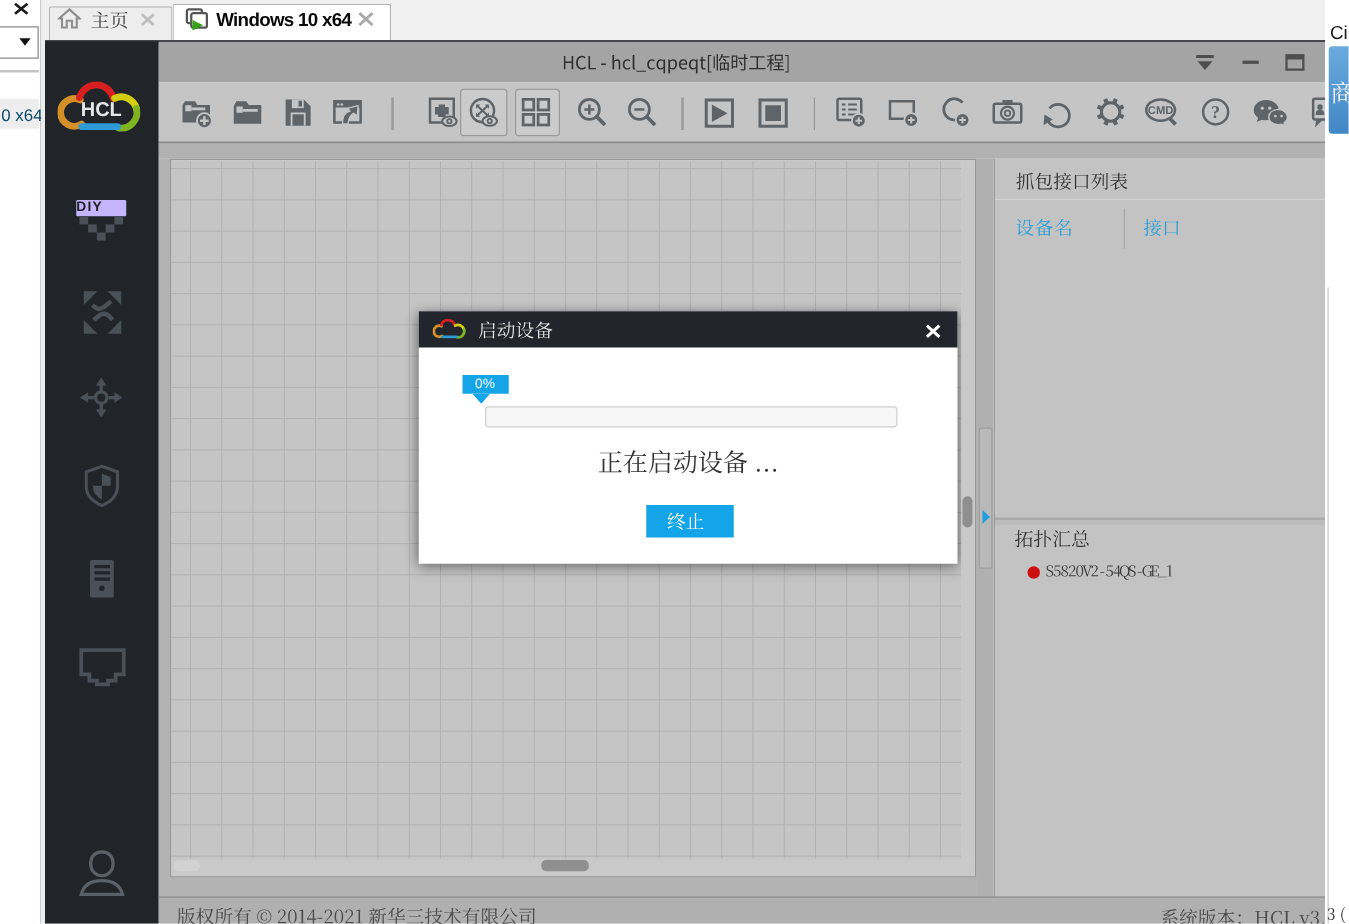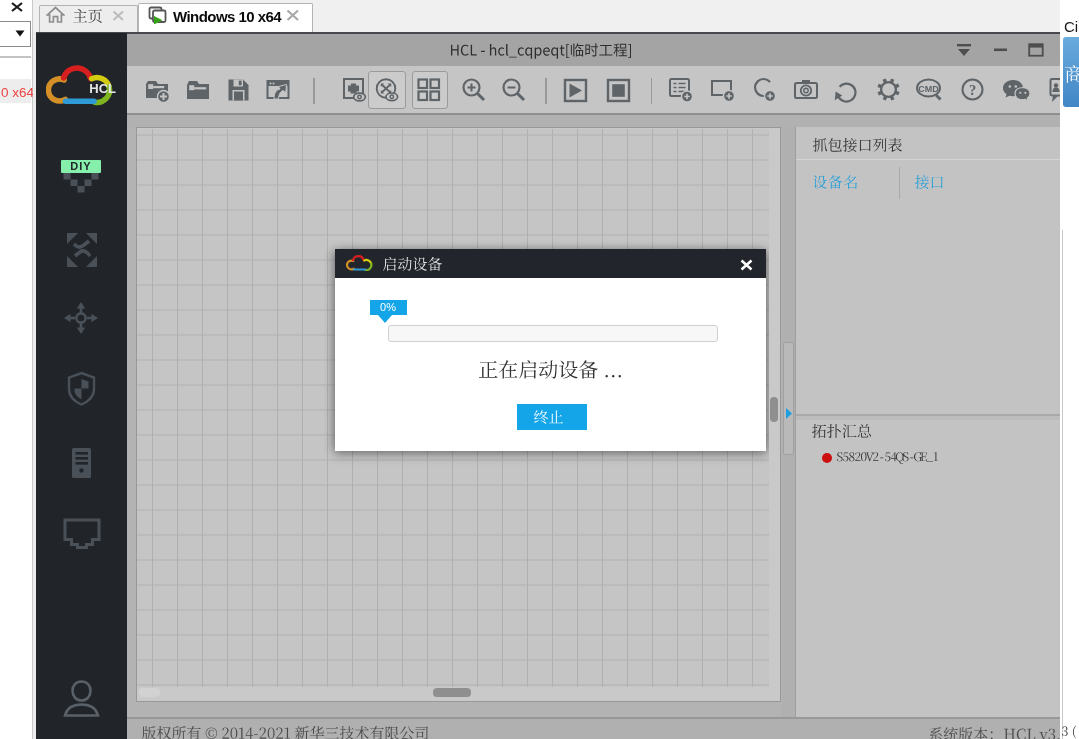--- a/index.html
+++ b/index.html
@@ -9,21 +9,21 @@
 <div style="position:absolute;left:0;top:0;width:33px;height:739px;background:#fff;border-right:1.5px solid #c9c9c9"></div>
 <svg style="position:absolute;left:11px;top:2px" width="12" height="10" viewBox="0 0 12 10">
       <path d="M1,1 L11,9 M11,1 L1,9" stroke="#1a1a1a" stroke-width="2.2"></path>
     </svg>
 <div style="position:absolute;left:-6px;top:21px;width:37px;height:26px;background:#fff;border:1px solid #8a8a8a"></div>
 <svg style="position:absolute;left:15px;top:30px" width="10" height="7" viewBox="0 0 10 7">
       <path d="M0.5,0.5 L9.5,0.5 L5,6.5 Z" fill="#111"></path>
     </svg>
 <div style="position:absolute;left:0;top:56px;width:31px;height:1.5px;background:#c4c4c4"></div>
 <div style="position:absolute;left:0;top:79px;width:31px;height:24px;background:#ededed"></div>
-<div class="abs" style="left:1px;top:85px;font-size:13.5px;color:#ef4444">0 x64</div>
+<div class="abs" style="left:1px;top:85px;font-size:13.5px;color:#0c4a6e">0 x64</div>
 <div style="position:absolute;left:33px;top:32px;width:3px;height:707px;background:#ececec"></div>
 <div style="position:absolute;left:33px;top:0;width:1027px;height:32px;background:#f0f0f0"></div>
 <div style="position:absolute;left:38.5px;top:4.5px;width:99px;height:27.5px;background:#ededed;border:1px solid #b3b3b3;border-bottom:none;border-radius:2px 2px 0 0"></div>
 <svg style="position:absolute;left:46px;top:6px" width="19" height="18" viewBox="0 0 19 18">
       <path d="M9.5,1.5 L17.6,8.8 L15.4,8.8 L15.4,16 L11.6,16 L11.6,10.6 L7.4,10.6 L7.4,16 L3.6,16 L3.6,8.8 L1.4,8.8 Z" fill="none" stroke="#8e8e8e" stroke-width="1.7"></path>
     </svg>
 <svg style="position:absolute;left:73px;top:9px" width="29" height="14" viewBox="0.6 -12.6 28.6 13.8">
       <path fill="#3d3d3d" d="M1.6 -9.1H11.5L12.3 -10.0Q12.3 -10.0 12.4 -9.9Q12.6 -9.8 12.8 -9.6Q13.0 -9.5 13.3 -9.3Q13.5 -9.1 13.7 -8.9Q13.7 -8.6 13.3 -8.6H1.8ZM2.3 -4.8H10.9L11.7 -5.7Q11.7 -5.7 11.8 -5.6Q12.0 -5.5 12.2 -5.3Q12.4 -5.1 12.6 -4.9Q12.9 -4.7 13.1 -4.6Q13.0 -4.5 12.9 -4.4Q12.8 -4.3 12.7 -4.3H2.4ZM0.6 0.1H12.2L13.0 -0.9Q13.0 -0.9 13.1 -0.8Q13.3 -0.7 13.5 -0.5Q13.7 -0.3 14.0 -0.1Q14.2 0.1 14.4 0.3Q14.4 0.5 14.0 0.5H0.8ZM7.0 -9.1H8.0V0.3H7.0ZM5.3 -12.6Q6.4 -12.3 7.1 -12.0Q7.8 -11.7 8.2 -11.3Q8.6 -10.9 8.7 -10.6Q8.9 -10.3 8.8 -10.0Q8.7 -9.8 8.5 -9.7Q8.3 -9.6 8.0 -9.7Q7.8 -10.2 7.3 -10.7Q6.8 -11.2 6.2 -11.7Q5.7 -12.1 5.1 -12.4Z M23.5 -7.1Q23.5 -7.0 23.4 -6.9Q23.3 -6.8 23.0 -6.7Q23.0 -5.7 22.9 -4.8Q22.9 -4.0 22.7 -3.2Q22.5 -2.4 22.1 -1.8Q21.6 -1.1 20.8 -0.6Q20.0 -0.0 18.8 0.4Q17.6 0.9 15.8 1.2L15.6 1.0Q17.6 0.5 18.8 -0.1Q20.0 -0.7 20.7 -1.4Q21.3 -2.1 21.6 -3.0Q21.9 -3.9 21.9 -5.0Q22.0 -6.0 22.0 -7.3ZM23.0 -2.3Q24.6 -2.0 25.7 -1.6Q26.8 -1.2 27.5 -0.7Q28.1 -0.3 28.5 0.0Q28.8 0.4 28.8 0.7Q28.9 1.0 28.7 1.1Q28.5 1.2 28.1 1.1Q27.7 0.8 27.1 0.3Q26.5 -0.1 25.7 -0.5Q25.0 -1.0 24.2 -1.4Q23.5 -1.8 22.9 -2.1ZM19.0 -2.2Q19.0 -2.2 18.8 -2.1Q18.7 -2.0 18.5 -1.9Q18.3 -1.8 18.1 -1.8H18.0V-8.8V-9.3L19.0 -8.8H26.2V-8.4H19.0ZM25.8 -8.8 26.4 -9.4 27.5 -8.5Q27.5 -8.4 27.3 -8.4Q27.2 -8.3 27.0 -8.2V-2.4Q27.0 -2.4 26.8 -2.3Q26.7 -2.2 26.5 -2.2Q26.3 -2.1 26.1 -2.1H26.0V-8.8ZM23.0 -11.5Q22.8 -11.1 22.5 -10.5Q22.2 -9.9 22.0 -9.4Q21.7 -8.9 21.5 -8.5H21.1Q21.2 -8.9 21.3 -9.4Q21.4 -10.0 21.5 -10.5Q21.5 -11.1 21.6 -11.5ZM27.9 -12.4Q27.9 -12.4 28.0 -12.3Q28.2 -12.2 28.4 -12.1Q28.6 -11.9 28.8 -11.7Q29.0 -11.5 29.2 -11.3Q29.2 -11.1 28.8 -11.1H15.9L15.8 -11.5H27.2Z"></path>
     </svg>
 <svg style="position:absolute;left:112px;top:10px" width="13" height="12" viewBox="0 0 13 12">
@@ -43,22 +43,22 @@
 <div style="position:absolute;left:36px;top:33px;width:91px;height:706px;background:#21252a"></div>
 <svg style="position:absolute;left:46px;top:65px" width="70" height="42" viewBox="0 0 70 42">
       <g fill="none" stroke-linecap="round">
         <path d="M 19.3,34.3 A 11,11 0 1 1 18.1,15.0" stroke="#d49027" stroke-width="5.5"></path>
         <path d="M 17.6,12.9 A 14,14 0 0 1 44.6,13.6" stroke="#d81f1f" stroke-width="5.5"></path>
         <path d="M 45.7,13.7 A 12.5,12.5 0 0 1 63.1,21.8" stroke="#d3cd12" stroke-width="5.5"></path>
         <path d="M 63.1,21.8 A 12.5,12.5 0 0 1 48.8,37.3" stroke="#7eb41f" stroke-width="5.5"></path>
         <path d="M 19.5,36.3 L 48,36.3" stroke="#2e9bd6" stroke-width="5.5"></path>
       </g>
     </svg>
-<div class="abs" style="left:46px;top:80px;width:70px;text-align:right;font-size:13px;line-height:18px;font-weight:bold;color:#e6e6e6">HCL</div>
-<div class="abs" style="left:61px;top:160px;width:40px;height:13px;background:#86efac;border-radius:1px;text-align:center;font-size:11px;line-height:13px;font-weight:bold;color:#21252a;font-family:'Liberation Sans',sans-serif;letter-spacing:1px">DIY</div>
+<div class="abs" style="left:46px;top:80px;width:70px;text-align:center;font-size:16px;line-height:18px;font-weight:bold;color:#e6e6e6">HCL</div>
+<div class="abs" style="left:61px;top:160px;width:40px;height:13px;background:#c4b5fd;border-radius:1px;text-align:left;font-size:11px;line-height:13px;font-weight:bold;color:#21252a;font-family:'Liberation Sans',sans-serif;letter-spacing:1px">DIY</div>
 <svg style="position:absolute;left:61px;top:173px" width="40" height="22" viewBox="0 0 40 22">
       <g fill="#4a5058">
         <rect x="2.5" y="0" width="7" height="6.5"></rect>
         <rect x="30.5" y="0" width="7" height="6.5"></rect>
         <rect x="9.5" y="6.5" width="7" height="6.5"></rect>
         <rect x="23.5" y="6.5" width="7" height="6.5"></rect>
         <rect x="16.5" y="13" width="7" height="6.5"></rect>
       </g>
     </svg>
 <svg style="position:absolute;left:62px;top:228px" width="40" height="44" viewBox="0 0 40 44">

